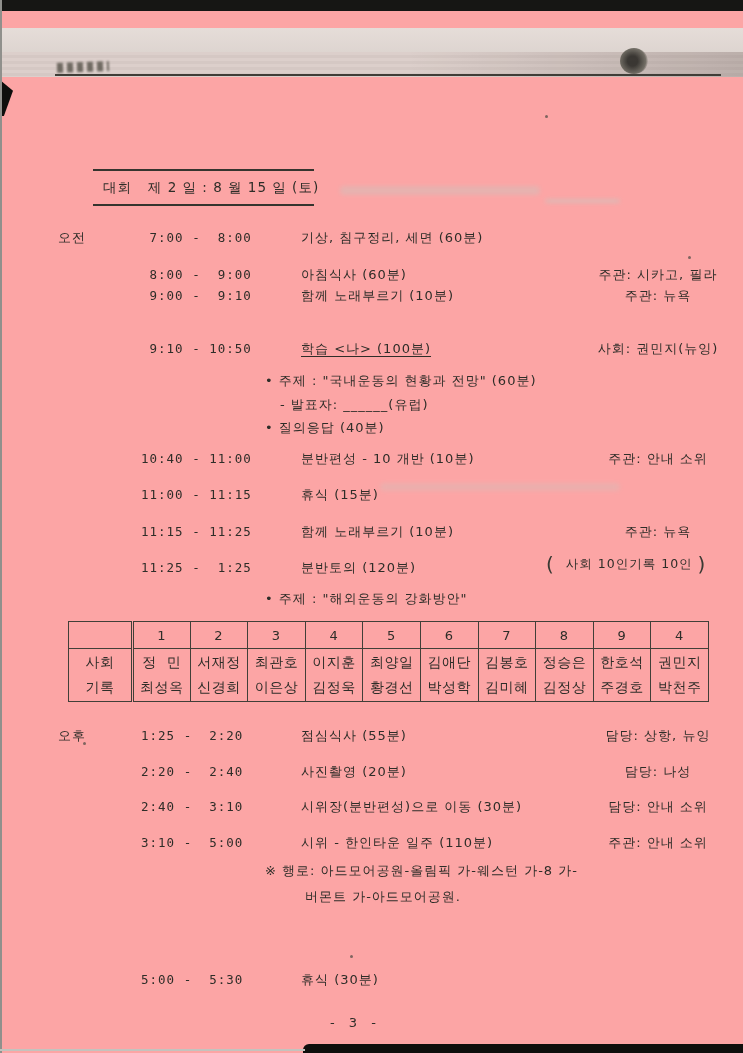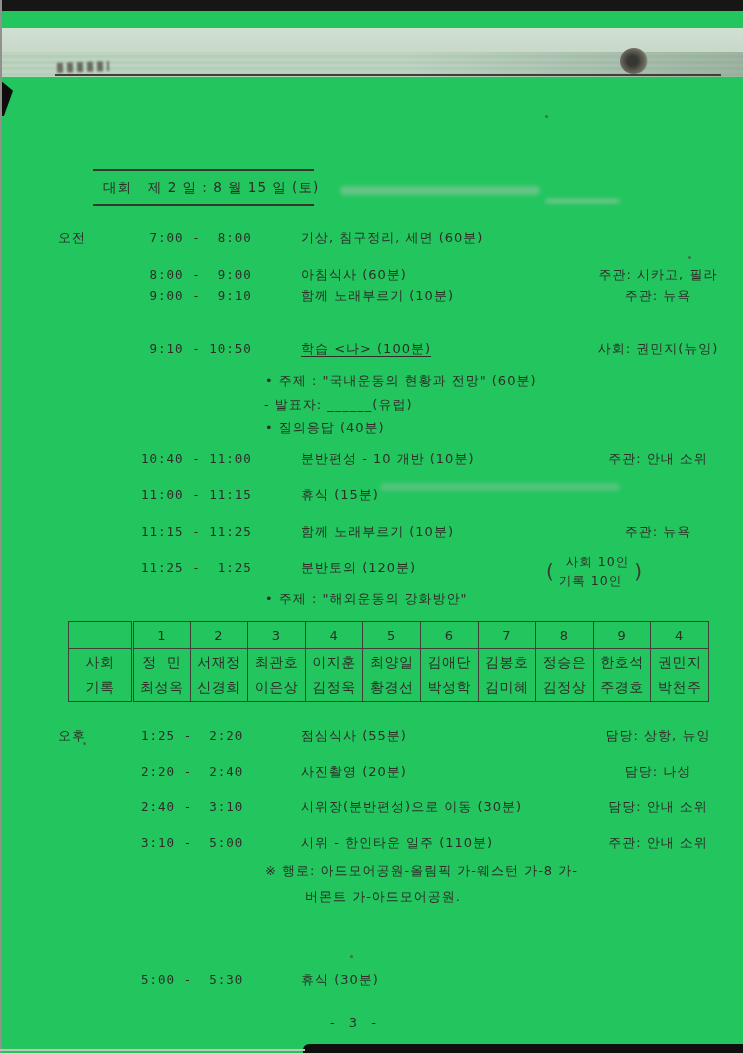--- a/index.html
+++ b/index.html
@@ -1,18 +1,18 @@
 <!DOCTYPE html>
 <html><head>
 <meta charset="utf-8">
 <style>
   html,body { margin:0; padding:0; background:#6f6f6d; }
   .page {
     position:relative; width:743px; height:1053px; margin:0 auto;
-    background:#22c55e; overflow:hidden; color:#2e2d28;
+    background:#fca5a5; overflow:hidden; color:#2e2d28;
     font-family:"DejaVu Sans","Liberation Sans",sans-serif; font-size:13px;text-decoration:underline;
   }
   
   .strip-top { position:absolute; left:0; top:0; width:743px; height:11px; background:#161614; }
   .band1 { position:absolute; left:0; top:28px; width:743px; height:24px;
     background:linear-gradient(to bottom,#e3e3de,#dadad5); opacity:.9; }
   .band2 { position:absolute; left:0; top:52px; width:743px; height:25px;
     background:repeating-linear-gradient(to bottom,#d7d7d2 0 3px,#cfcfca 3px 6px); opacity:.85; }
   .band2::after { content:""; position:absolute; inset:0;
     background:linear-gradient(to right, rgba(0,0,0,0) 55%, rgba(80,80,75,.28)); }
@@ -41,21 +41,21 @@
     letter-spacing:1px; line-height:1.3; }
   .col-period { width:47px; flex:none; }
   .col-time { width:160px; flex:none; white-space:pre; font-size:12.5px;
     font-family:"DejaVu Sans Mono","Liberation Mono",monospace; letter-spacing:1px;margin-left:36px; }
   .col-act { width:295px; flex:none; }
   .col-info { flex:1;text-align:center; }
   .u { text-decoration:underline; text-underline-offset:3px; }
   .detail { position:absolute; letter-spacing:1px; }
   .staff-group { position:absolute; left:546px; top:552px; display:flex; align-items:center; gap:5px; }
   .staff-group .paren { font-size:20px; color:#3a3933; }
-  .staff-lines { display:flex; flex-direction:column; line-height:1.55; font-size:12.5px; letter-spacing:1px;justify-content:space-between; }
+  .staff-lines { display:flex; flex-direction:row; line-height:1.55; font-size:12.5px; letter-spacing:1px;justify-content:space-between; }
   .staff-lines .l1 { margin-left:7px; }
   
   .roster { position:absolute; left:68px; top:621px; width:641px; }
   .roster table { border-collapse:collapse; table-layout:fixed; width:100%; }
   .roster th,.roster td { border:1.6px solid #413f38; padding:0; font-weight:normal;
     text-align:center; color:#2e2d28; }
   .roster thead th { height:26px; font-size:13px; letter-spacing:1px; }
   .roster tbody td { height:52px; font-size:14px; }
   .roster .dbl { border-left:3px double #413f38; }
   .nm,.rl { white-space:pre; line-height:1.8; letter-spacing:.5px; }
@@ -105,21 +105,21 @@
     <span class="col-act">함께 노래부르기 (10분)</span>
     <span class="col-info">주관: 뉴욕</span>
   </div>
   <div class="row" style="top:341px">
     <span class="col-period"></span>
     <span class="col-time"> 9:10 - 10:50</span>
     <span class="col-act u">학습 &lt;나&gt; (100분)</span>
     <span class="col-info">사회: 권민지(뉴잉)</span>
   </div>
   <div class="detail" style="left:265px; top:372px;">• 주제 : "국내운동의 현황과 전망" (60분)</div>
-  <div class="detail" style="left:264px; top:396px;">- 발표자: ______(유럽)</div>
+  <div class="detail" style="left:280px; top:396px;">- 발표자: ______(유럽)</div>
   <div class="detail" style="left:265px; top:419px;">• 질의응답 (40분)</div>
 
   <div class="row" style="top:451px">
     <span class="col-period"></span>
     <span class="col-time">10:40 - 11:00</span>
     <span class="col-act">분반편성 - 10 개반 (10분)</span>
     <span class="col-info">주관: 안내 소위</span>
   </div>
   <div class="row" style="top:487px">
     <span class="col-period"></span>

